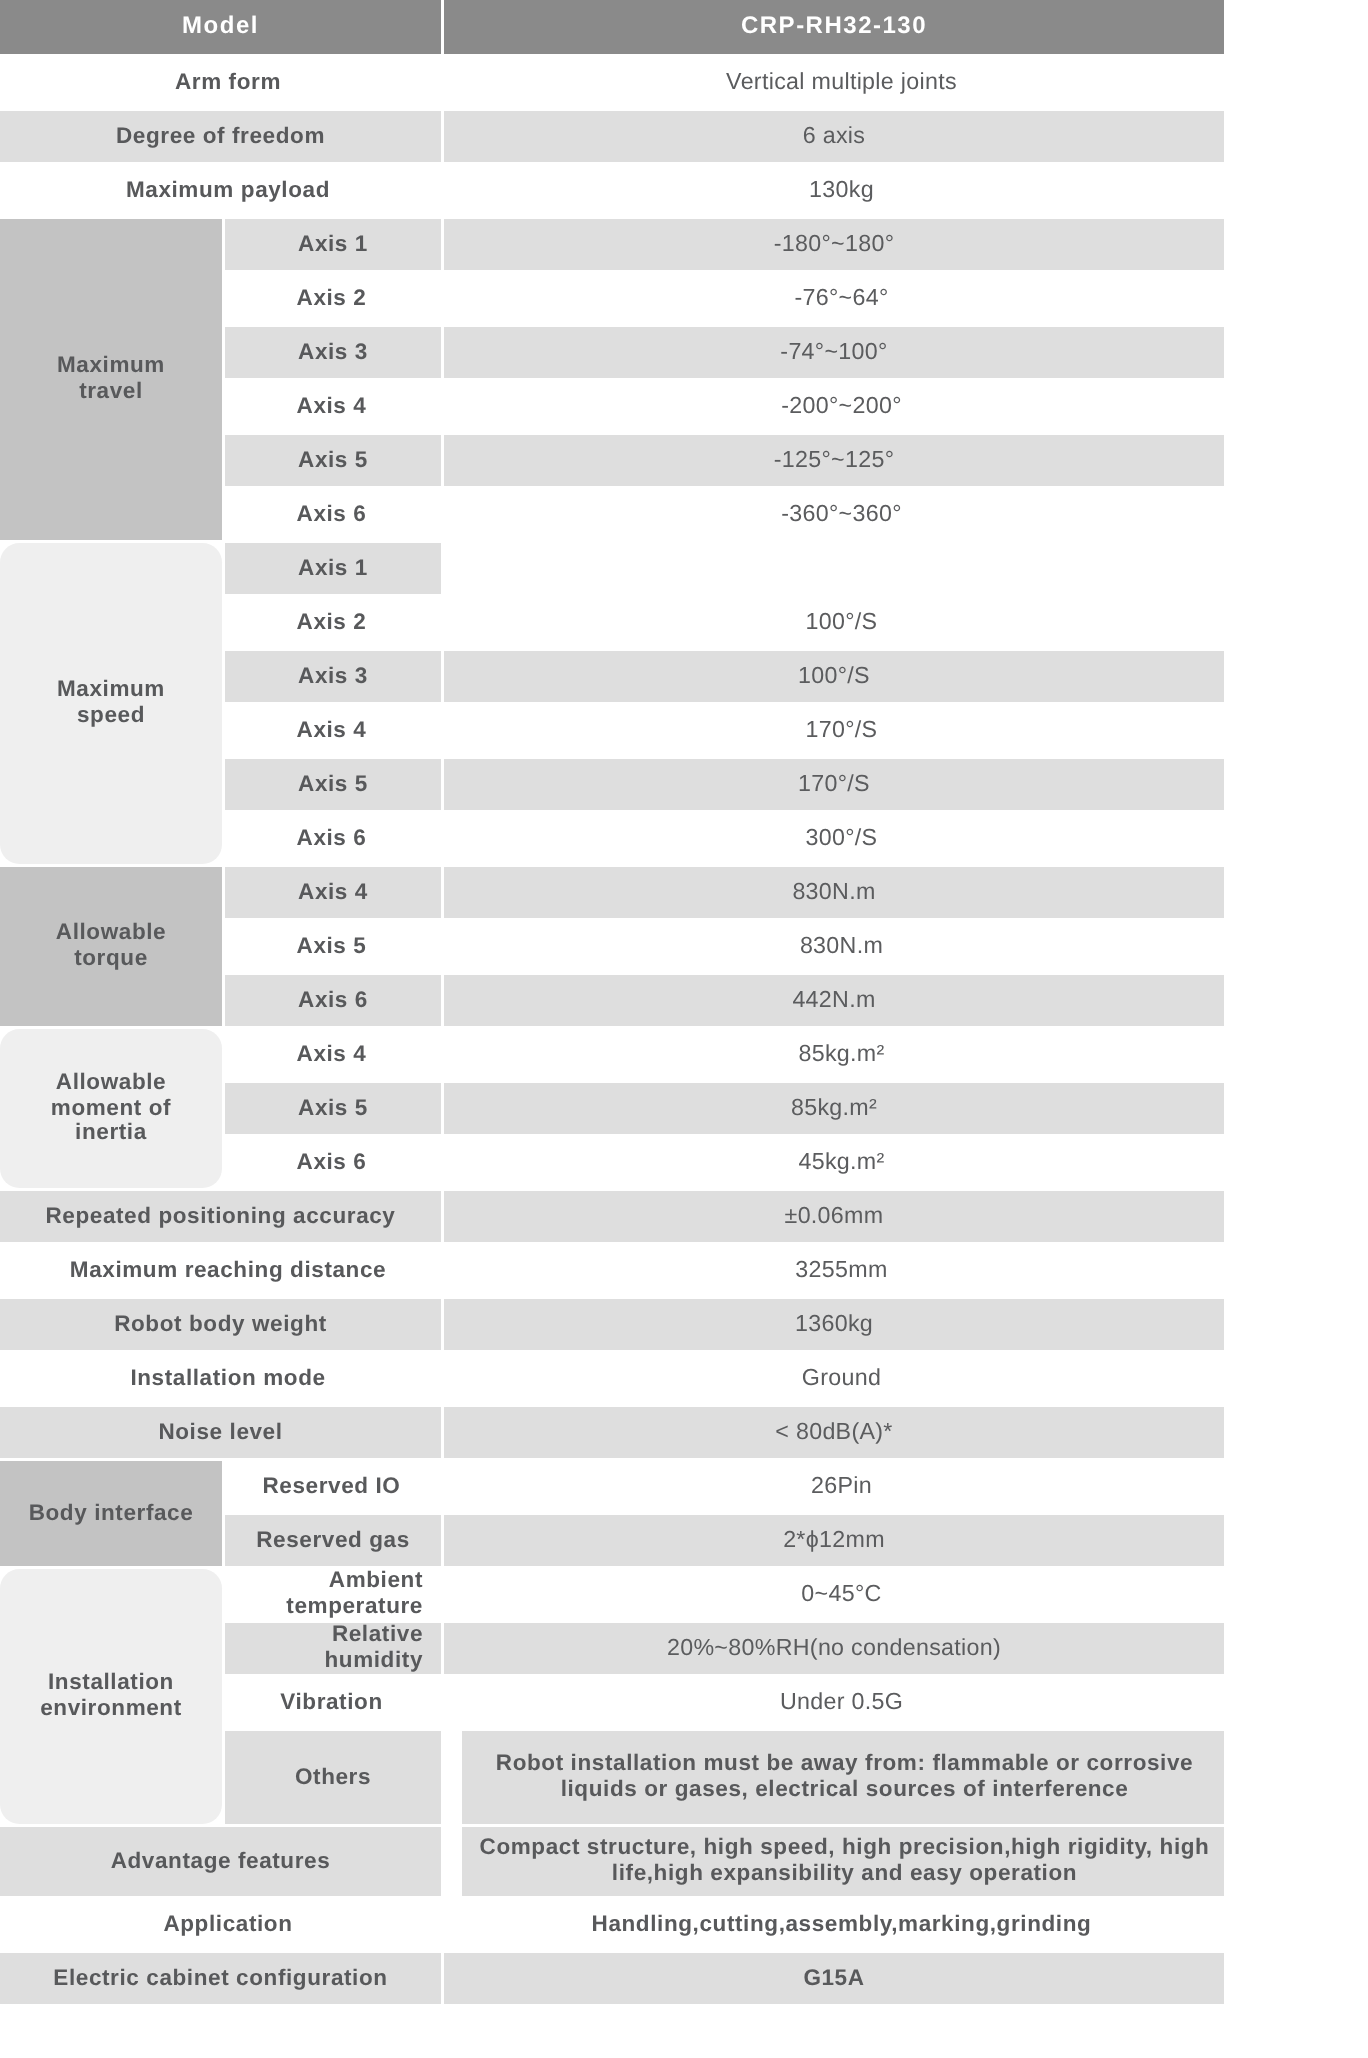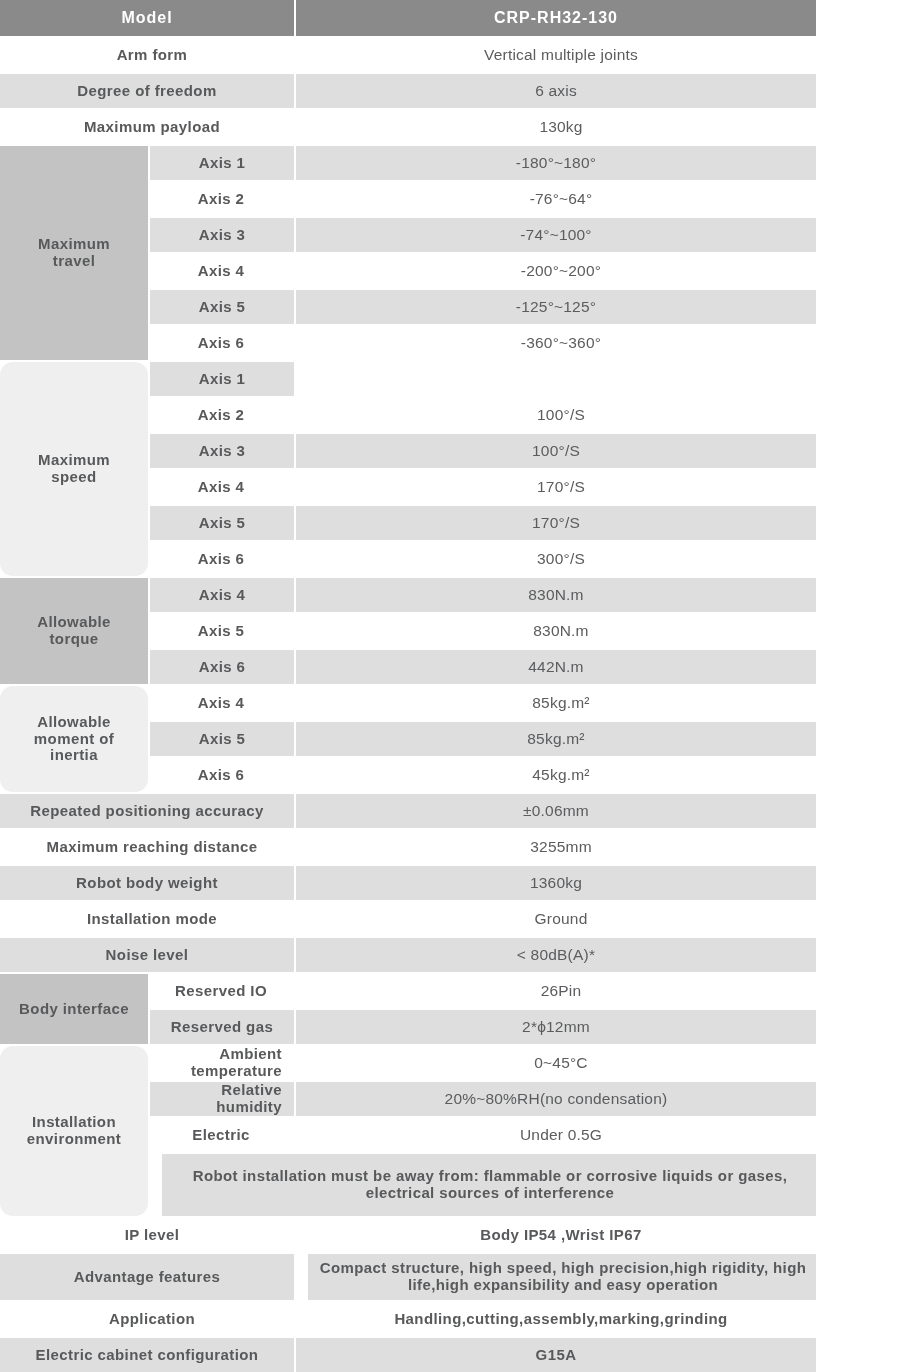--- a/index.html
+++ b/index.html
@@ -205,33 +205,30 @@
     <div class="grows">
       <div class="grow">
         <div class="cell sub w">Ambient temperature</div>
         <div class="cell val w vtxt">0~45°C</div>
       </div>
       <div class="grow">
         <div class="cell sub g">Relative humidity</div>
         <div class="cell val g vtxt">20%~80%RH(no condensation)</div>
       </div>
       <div class="grow">
-        <div class="cell sub w">Electric</div>
+        <div class="cell sub w">Vibration</div>
         <div class="cell val w vtxt">Under 0.5G</div>
       </div>
       <div class="grow tall">
+        <div class="cell sub g">Others</div>
         <div class="cell val g bold left">Robot installation must be away from: flammable or corrosive liquids or gases, electrical sources of interference</div>
       </div>
     </div>
   </div>
 
-  <div class="row">
-    <div class="cell lab w">IP level</div>
-    <div class="cell val w bold">Body IP54 ,Wrist IP67</div>
-  </div>
   <div class="row adv-row">
     <div class="cell lab g">Advantage features</div>
     <div class="cell val g bold left">Compact structure, high speed, high precision,high rigidity, high life,high expansibility and easy operation</div>
   </div>
   <div class="row">
     <div class="cell lab w">Application</div>
     <div class="cell val w bold">Handling,cutting,assembly,marking,grinding</div>
   </div>
   <div class="row">
     <div class="cell lab g">Electric cabinet configuration</div>

